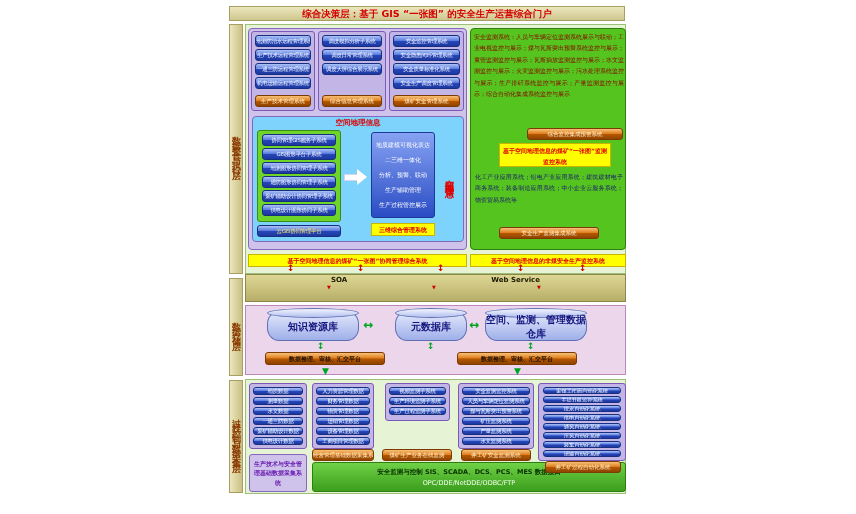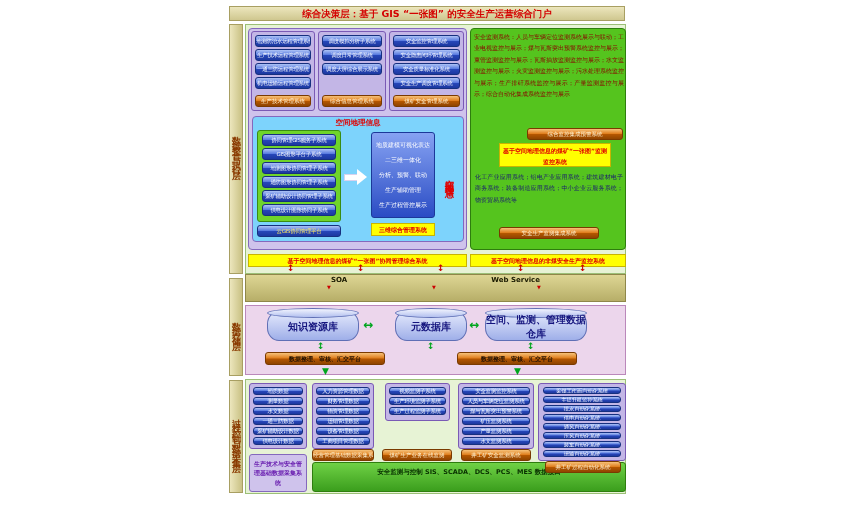--- a/index.html
+++ b/index.html
@@ -199,16 +199,17 @@
     <div class="btn-blue" style="height:7px;line-height:6px">供电自动化系统</div>
     <div class="btn-blue" style="height:7px;line-height:6px">通风自动化系统</div>
     <div class="btn-blue" style="height:7px;line-height:6px">压风自动化系统</div>
     <div class="btn-blue" style="height:7px;line-height:6px">装车自动化系统</div>
     <div class="btn-blue" style="height:7px;line-height:6px">运输自动化系统</div>
   </div>
   <div class="abs btn-orange" style="left:318px;top:457px;width:76px;margin:0;z-index:5">井工矿过程自动化系统</div>
 
   <div class="abs ifacebar" style="left:85px;top:458px;width:314px;height:30px">
     <div class="l1">安全监测与控制 SIS、SCADA、DCS、PCS、MES 数据接口</div>
+    <div class="l2">OPC/DDE/NetDDE/ODBC/FTP</div>
   </div>
 
 
 </div>
 
 </body></html>

